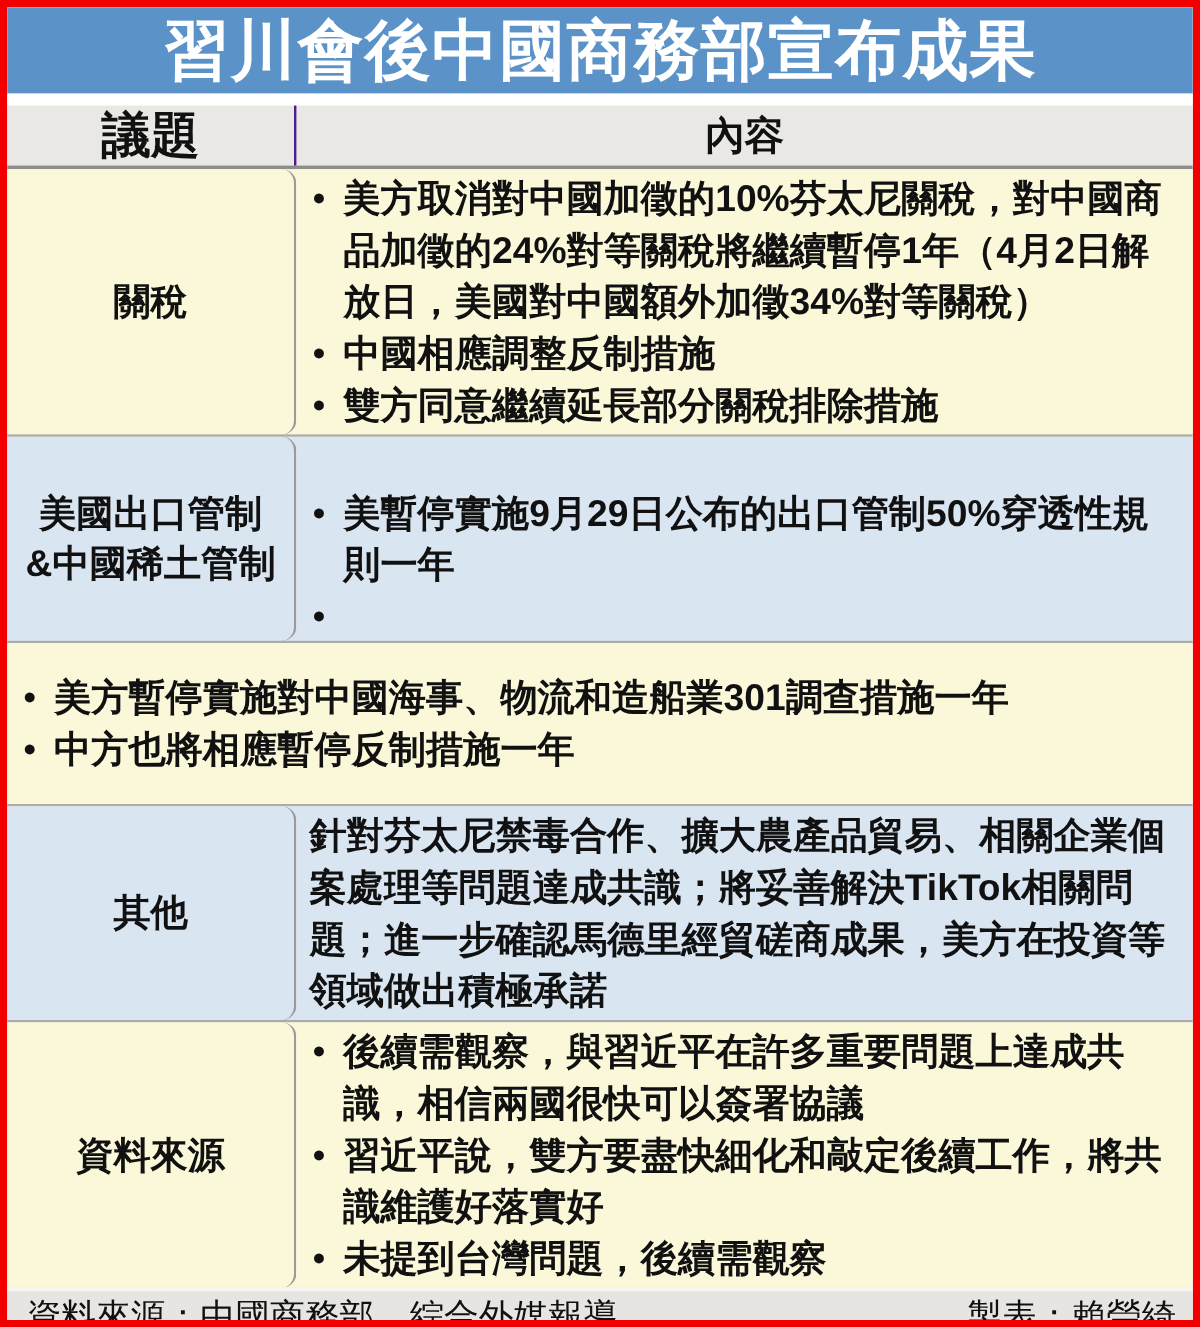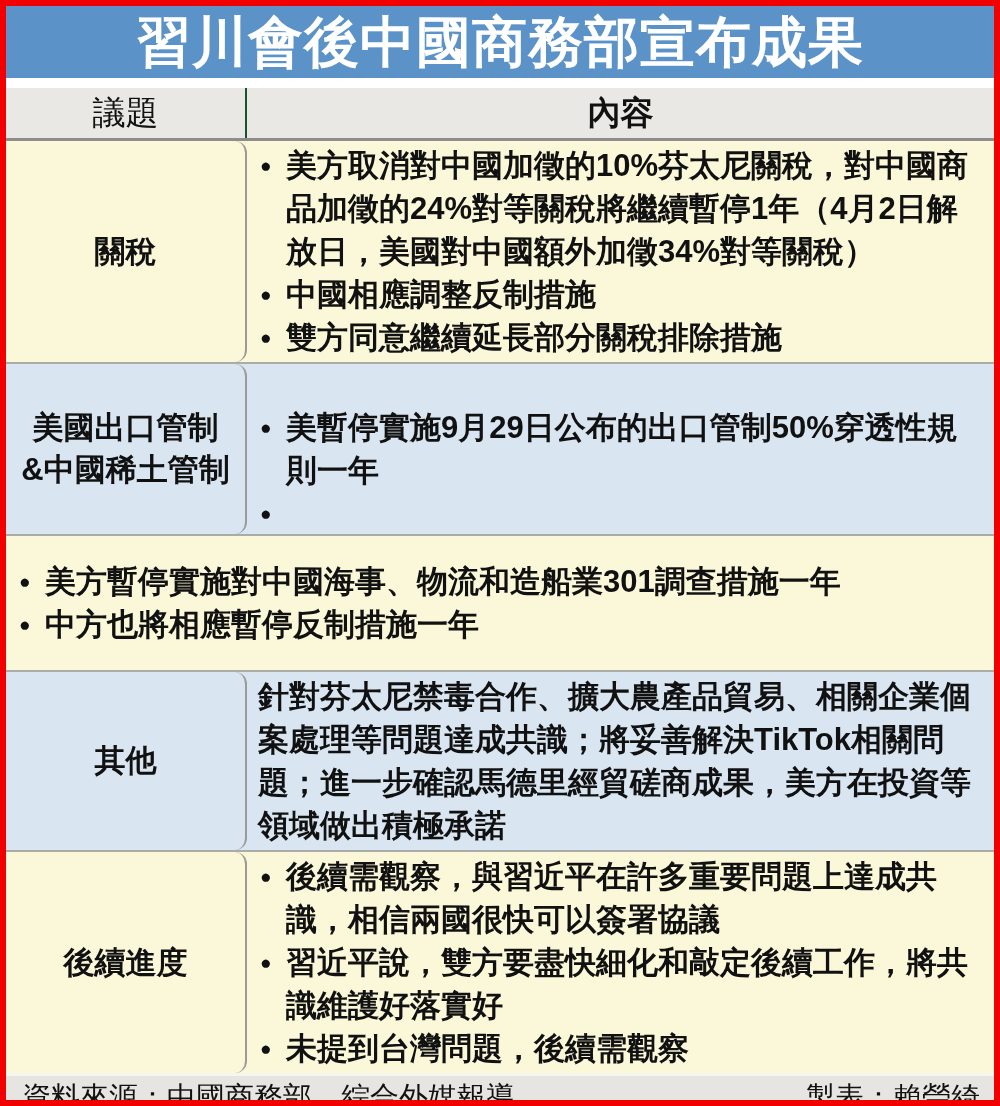--- a/index.html
+++ b/index.html
@@ -42,26 +42,26 @@
   .header-row {
     height: 53px;
     flex: 0 0 53px;
     display: flex;
     background: var(--header-bg, #e9e8e4);
     border-bottom: 3px solid #8d8d8b;
   }
   .header-topic-cell {
     width: 241px;
     flex: 0 0 241px;
-    border-right: 2px solid #14532d;
+    border-right: 2px solid #4c1d95;
     display: flex;
     align-items: center;
     justify-content: center;
-    font-size: 33px;
-    font-weight: normal;
+    font-size: 41px;
+    font-weight: bold;
   }
   .header-content-cell {
     flex: 1;
     display: flex;
     align-items: center;
     justify-content: center;
     font-size: 33px;
     font-weight: bold;
   }
 
@@ -164,21 +164,21 @@
           <div class="item bulleted"><span class="bullet">●</span><span>中方也將相應暫停反制措施一年</span></div>
         </div>
       </div>
       <div class="trow bg-blue">
         <div class="topic-cell">其他</div>
         <div class="content-cell">
           <div class="item"><span>針對芬太尼禁毒合作、擴大農產品貿易、相關企業個案處理等問題達成共識；將妥善解決TikTok相關問題；進一步確認馬德里經貿磋商成果，美方在投資等領域做出積極承諾</span></div>
         </div>
       </div>
       <div class="trow bg-yellow">
-        <div class="topic-cell">後續進度</div>
+        <div class="topic-cell">資料來源</div>
         <div class="content-cell">
           <div class="item bulleted"><span class="bullet">●</span><span>後續需觀察，與習近平在許多重要問題上達成共識，相信兩國很快可以簽署協議</span></div>
           <div class="item bulleted"><span class="bullet">●</span><span>習近平說，雙方要盡快細化和敲定後續工作，將共識維護好落實好</span></div>
           <div class="item bulleted"><span class="bullet">●</span><span>未提到台灣問題，後續需觀察</span></div>
         </div>
       </div>
     </div>
 
   <div class="footer">
     <span>資料來源：中國商務部、綜合外媒報導</span>

